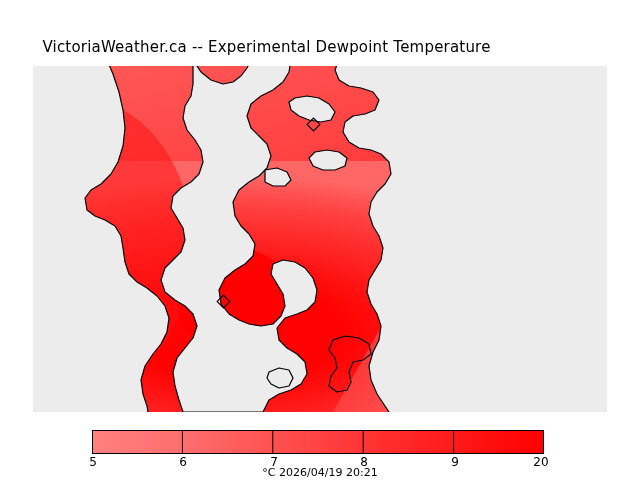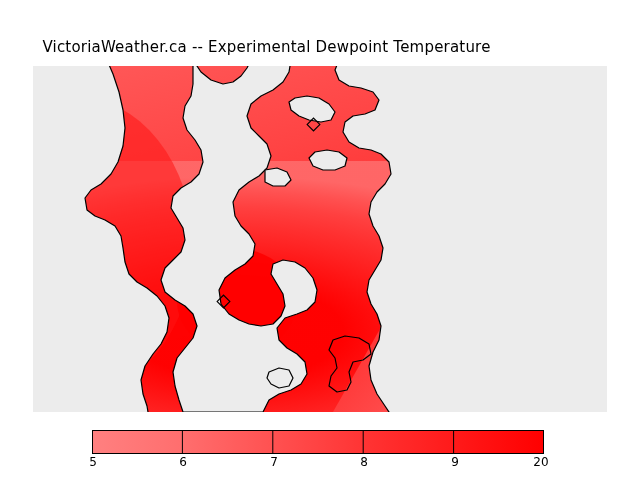--- a/index.html
+++ b/index.html
@@ -198,14 +198,15 @@
     </svg>
   </div>
 
   <div class="cb-tick-label" style="left:93px;">5</div>
   <div class="cb-tick-label" style="left:183px;">6</div>
   <div class="cb-tick-label" style="left:274px;">7</div>
   <div class="cb-tick-label" style="left:364px;">8</div>
   <div class="cb-tick-label" style="left:455px;">9</div>
   <div class="cb-tick-label" style="left:541px;">20</div>
 
+  <div id="cb-units">°C  2026/04/19 20:21</div>
 
 </div>
 
 </body></html>

